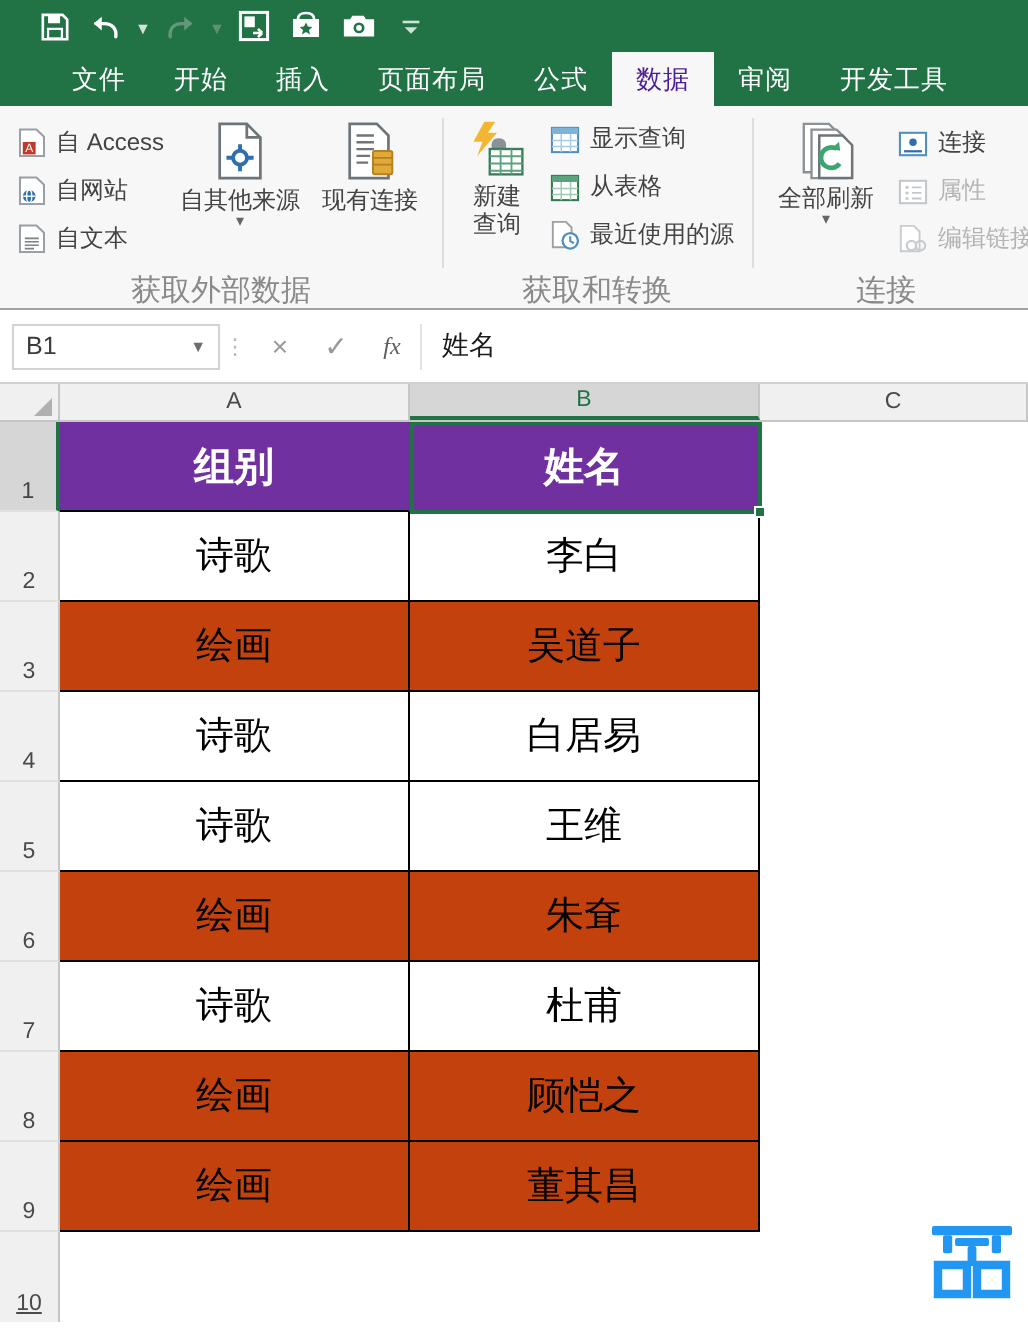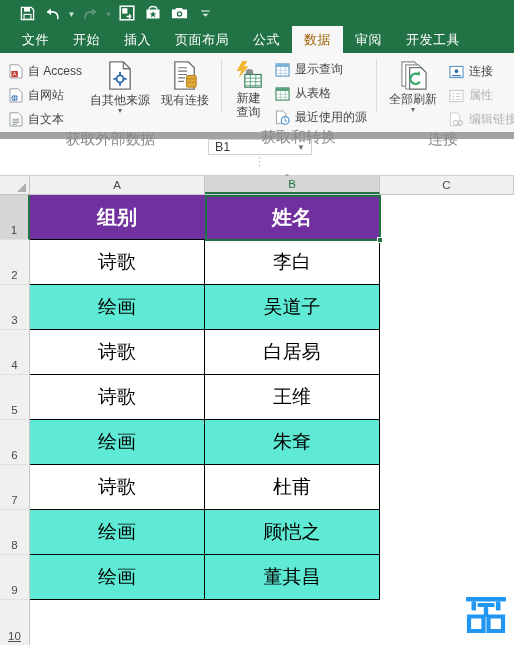--- a/index.html
+++ b/index.html
@@ -26,33 +26,33 @@
     width: 11px; height: 22px;
     display: flex; align-items: flex-end; justify-content: center;
     padding-bottom: 5px;
   }
   .caret-gly { font-size: 8px; color: #cfe3d6; line-height: 1; }
   .caret-gly.dim { color: #5b9374; }
 
   
   .tabstrip {
     height: 27px; background: #217346;
-    display: flex; align-items: stretch; padding-left: 10px;
+    display: flex; align-items: stretch; padding-left: 24px;
   }
   .tab {
     padding: 0 12px; display: flex; align-items: center;
     font-size: 13px; color: #ffffff; white-space: nowrap;
     letter-spacing: .5px;
   }
-  .tab.active { background: #f7f7f7; color: #a16207; }
+  .tab.active { background: #f7f7f7; color: #4c1d95; }
 
   
   .ribbon {
-    height: 86px; background: #f7f7f7;
-    border-bottom: 7px solid #a3a3a3;
+    height: 102px; background: #f7f7f7;
+    border-bottom: 1px solid #a3a3a3;
     display: flex; align-items: stretch; position: relative;
   }
   .rgroup { display: flex; flex-direction: column; position: relative; }
   .rgroup-body { flex: 1; display: flex; align-items: flex-start; padding: 5px 6px 0 6px; gap: 2px;}
   .rgroup-title {
     height: 17px; font-size: 15px; color: #8a8a8a;
     text-align: center; line-height: 17px;
   }
   .rgroup + .rgroup::before {
     content: ""; position: absolute; left: 0; top: 6px; bottom: 20px;
@@ -72,21 +72,21 @@
     align-items: center; justify-content: flex-start;
     font-size: 12px; color: #444; padding-top: 2px;
   }
   .bigcmd .lbl { text-align: center; line-height: 14px; margin-top: 2px; white-space: nowrap;}
   .bigcmd .lbl2 { text-align:center; line-height: 14px; white-space: nowrap;}
   .bigcmd .dncaret { font-size: 8px; color: #666; line-height: 8px; }
 
   
   .fbar {
     height: 37px; background: #ffffff; display: flex; align-items: center;
-    border-bottom: 1px solid #d0d0d0; padding: 0 0 0 6px; flex-direction: column;
+    border-bottom: 1px solid #d0d0d0; padding: 0 0 0 6px;
   }
   .namebox {
     width: 104px; height: 23px; border: 1px solid #d2d2d2; background: #fff;
     display: flex; align-items: center; padding: 0 6px;
     font-size: 12.5px; color: #3c3c3c;
   }
   .namebox .nb-val { flex: 1; }
   .namebox .nb-caret { font-size: 8px; color: #6e6e6e; }
   .fb-sep { width: 16px; text-align: center; color: #b9b9b9; font-size: 11px; letter-spacing:1px;}
   .fb-icons { display: flex; align-items: center; gap: 0; }
@@ -140,21 +140,21 @@
     display: flex; align-items: center; justify-content: center;
     font-size: 19px; color: #000;
     border-right: 1px solid #000; border-bottom: 1px solid #000;
     background: #ffffff;
   }
   .cell.rest { flex: 1; border-right: none; border-bottom: none; background: #fff;}
   .cell.header-cell {
     background: #7030a0; color: #ffffff; font-weight: bold; font-size: 20px;
     border-right: 1px solid #7030a0; border-bottom: 1px solid #000;
   }
-  .cell.tan { background: #5eead4; }
+  .cell.tan { background: #c2410c; }
   .cell.empty { border-right: none; border-bottom: none; background: #fff; }
   .row.last .cell { border-bottom: none; border-right: none; background: #fff; }
   .row.last .rh { border-bottom: none; text-decoration: underline; }
 
   
   .selbox {
     position: absolute; left: 205px; top: 19px;
     width: 176px; height: 46px;
     border: 2px solid #217346; pointer-events: none; z-index: 5;
   }

